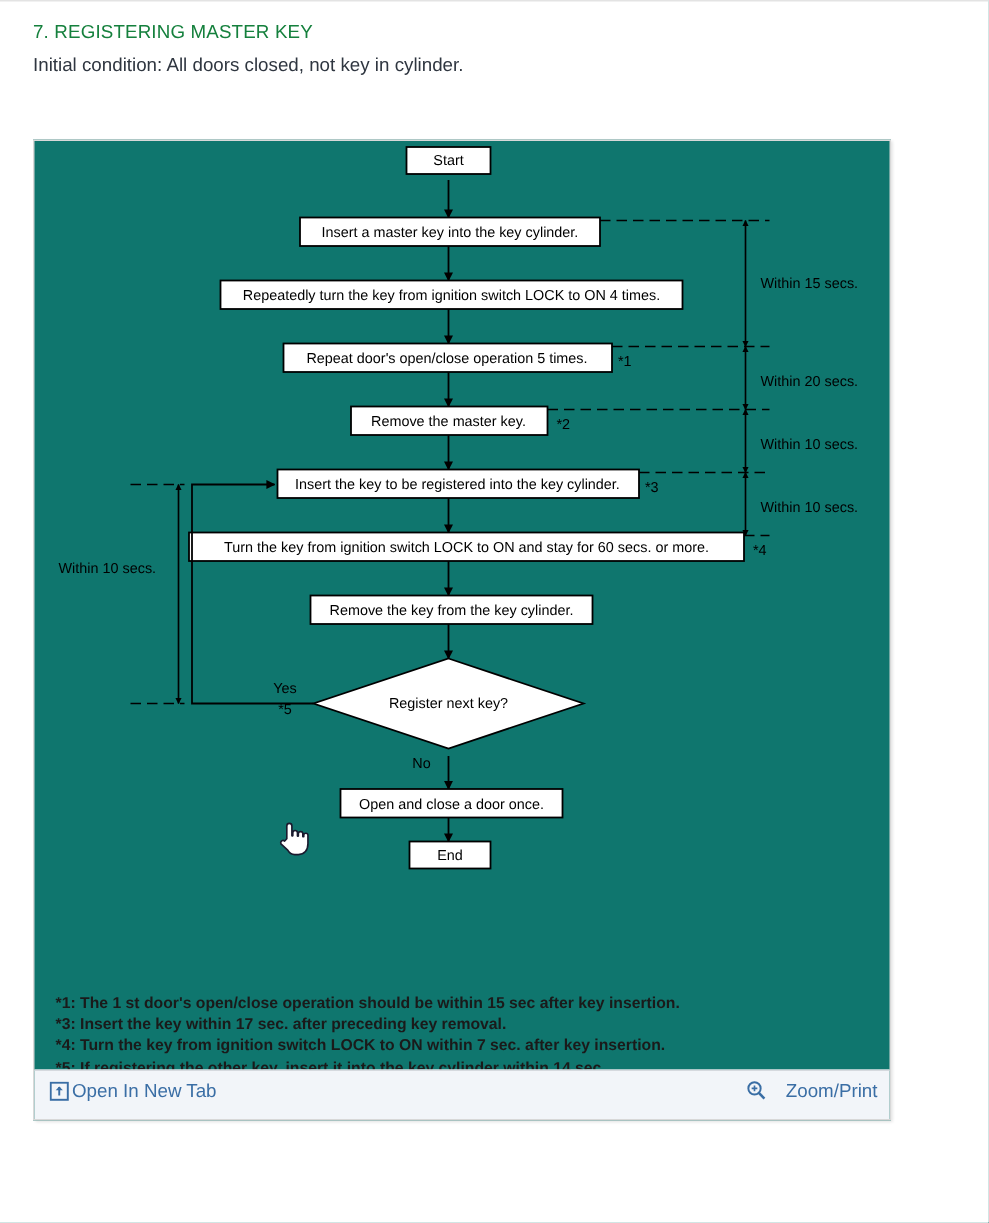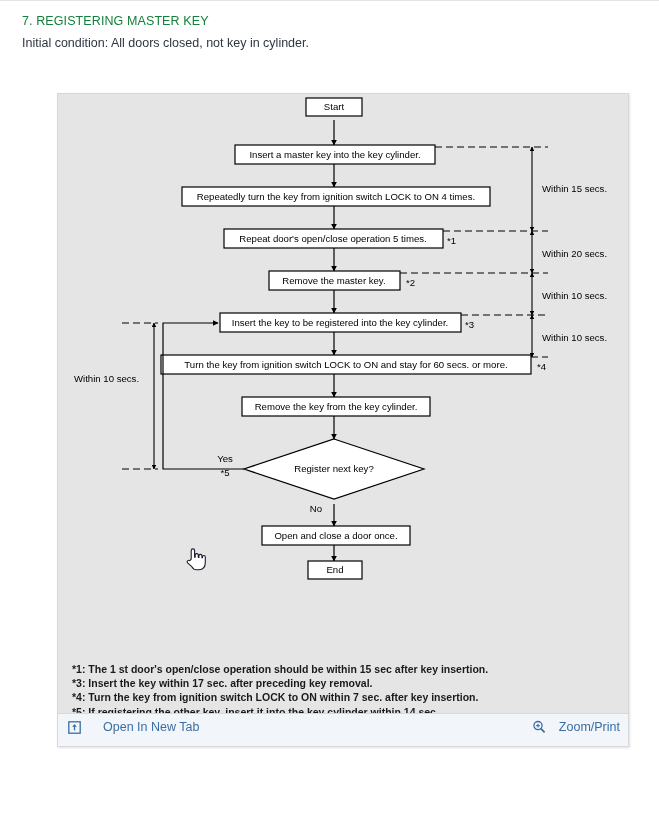--- a/index.html
+++ b/index.html
@@ -45,25 +45,24 @@
     margin-top: 4px;
     margin-left: 0;
     white-space: nowrap;
   }
   .viewer-frame {
     position: absolute;
     left: 22px;
     top: 93px;
     width: 572px;
     height: 654px;
-    background: #e5e5e5;
+    background: #0f766e;
     border: 1px solid #d8d8d8;
     box-shadow: 1px 1px 2px rgba(0,0,0,0.12);
     box-sizing: border-box;
-    margin-left: 35px;
   }
   .diagram-area {
     position: absolute;
     left: 0; top: 0;
     width: 570px;
     height: 672px;
     overflow: hidden;
   }
   .diagram-svg {
     position: absolute;
@@ -93,21 +92,21 @@
     background: #f2f5f9;
     border-top: 1px solid #d5d9de;
     box-sizing: border-box;
   }
   .toolbar-left {
     position: absolute;
     left: 10px;
     top: 6px;
     display: flex;
     align-items: center;
-    gap: 22px;
+    gap: 2px;
     cursor: pointer;
   }
   .toolbar-right {
     position: absolute;
     right: 8px;
     top: 6px;
     display: flex;
     align-items: center;
     gap: 13px;
     cursor: pointer;

